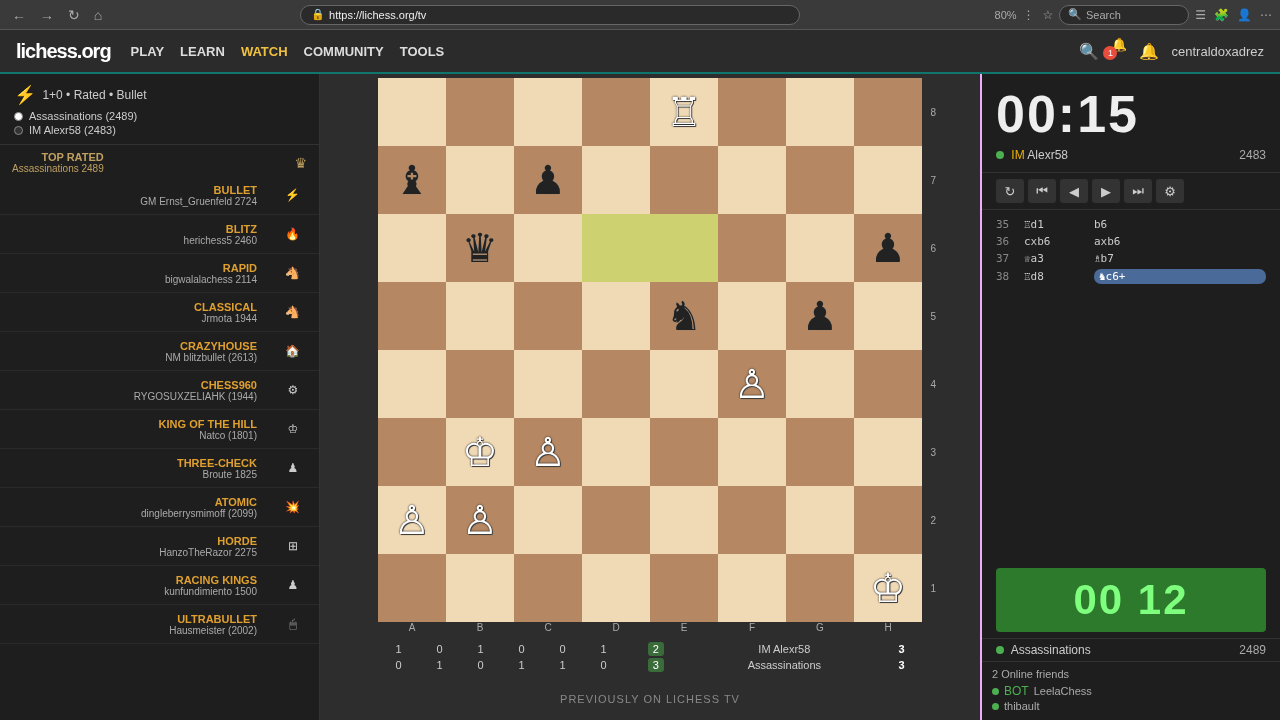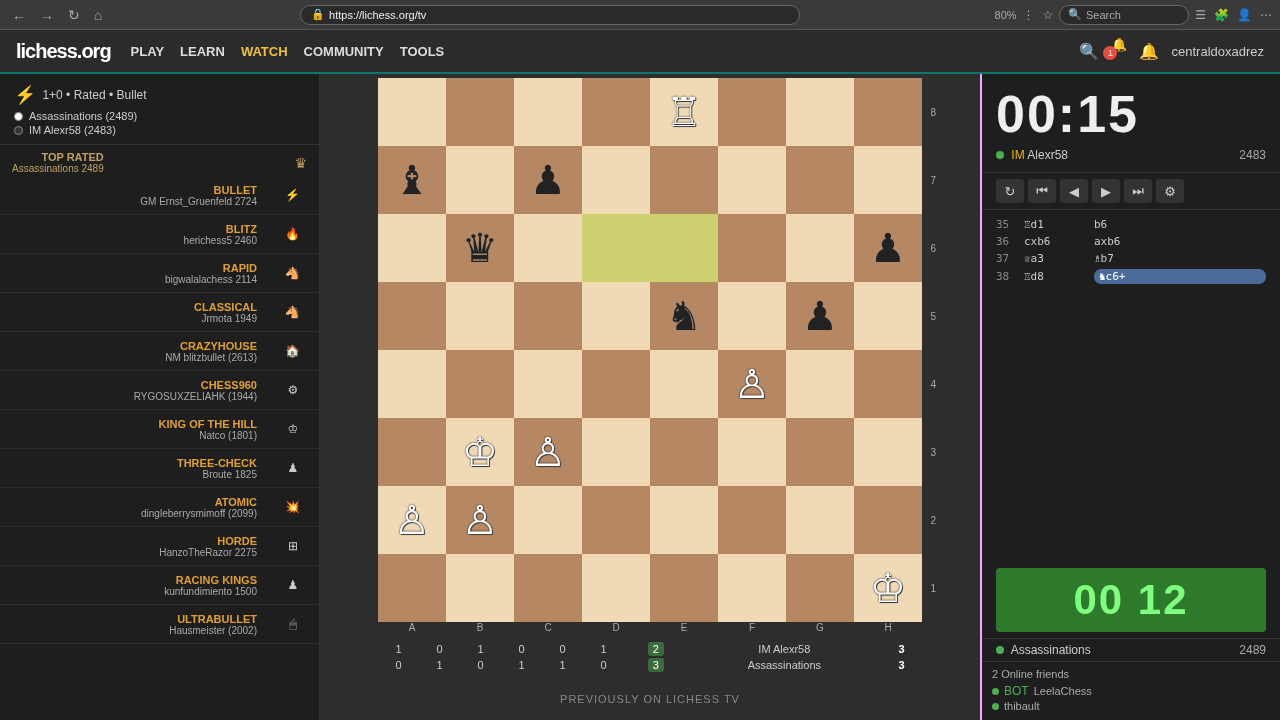--- a/index.html
+++ b/index.html
@@ -355,21 +355,21 @@
       <div class="sidebar-item">
         <div class="sidebar-item-text">
           <div class="sidebar-item-name">RAPID</div>
           <div class="sidebar-item-player">bigwalalachess 2114</div>
         </div>
         <div class="sidebar-icon">🐴</div>
       </div>
       <div class="sidebar-item">
         <div class="sidebar-item-text">
           <div class="sidebar-item-name">CLASSICAL</div>
-          <div class="sidebar-item-player">Jrmota 1949</div>
+          <div class="sidebar-item-player">Jrmota 1944</div>
         </div>
         <div class="sidebar-icon">🐴</div>
       </div>
       <div class="sidebar-item">
         <div class="sidebar-item-text">
           <div class="sidebar-item-name">CRAZYHOUSE</div>
           <div class="sidebar-item-player">NM blitzbullet (2613)</div>
         </div>
         <div class="sidebar-icon">🏠</div>
       </div>

